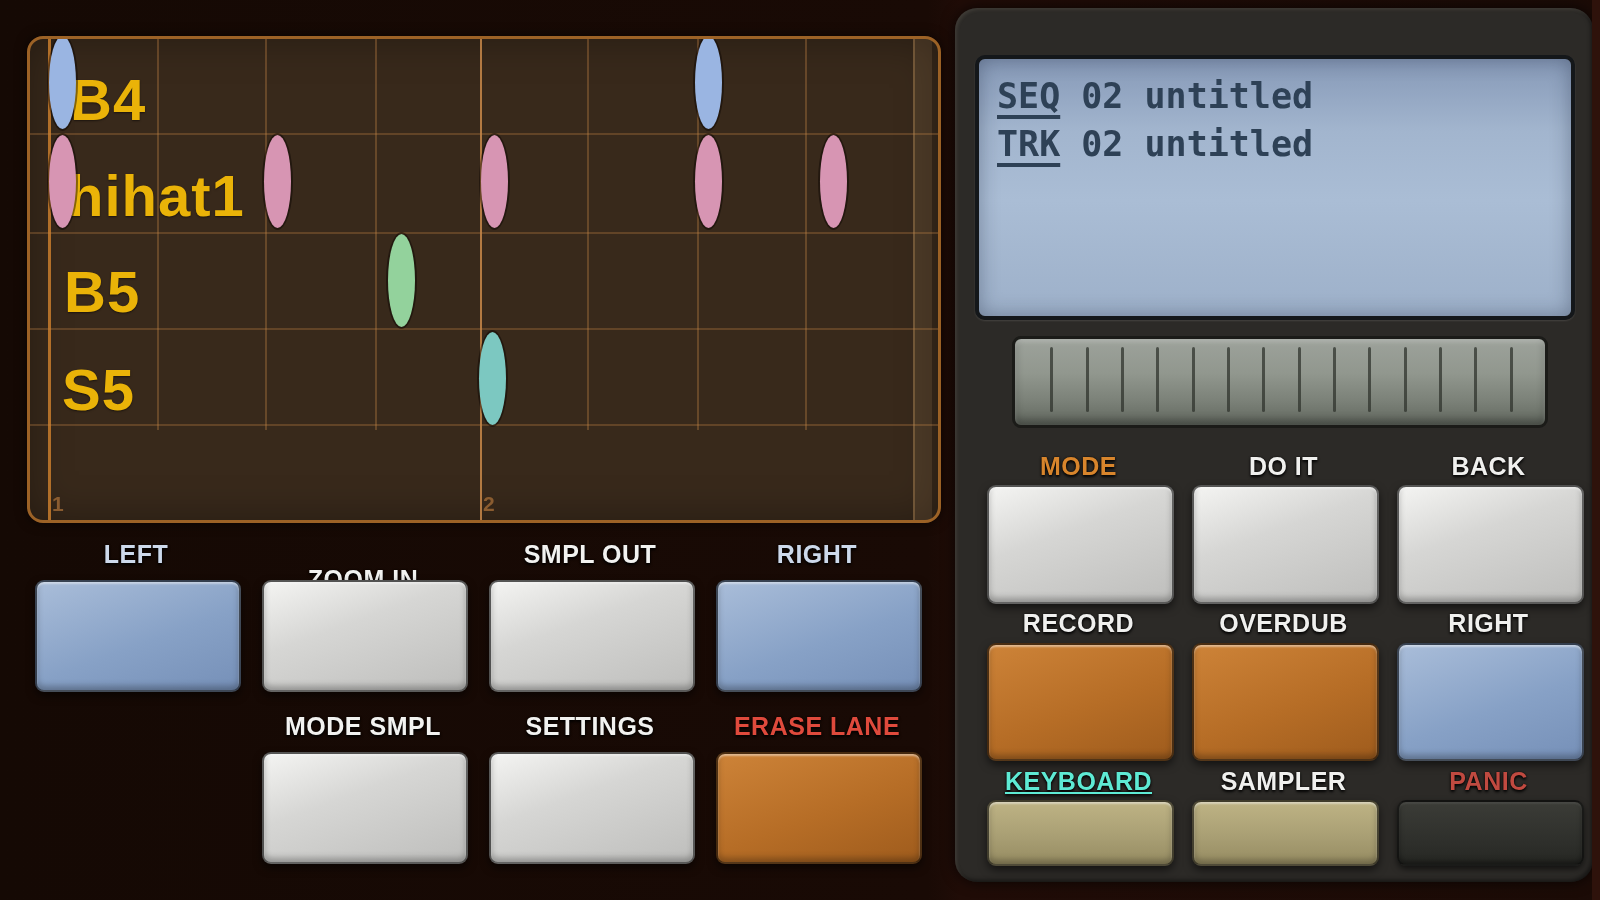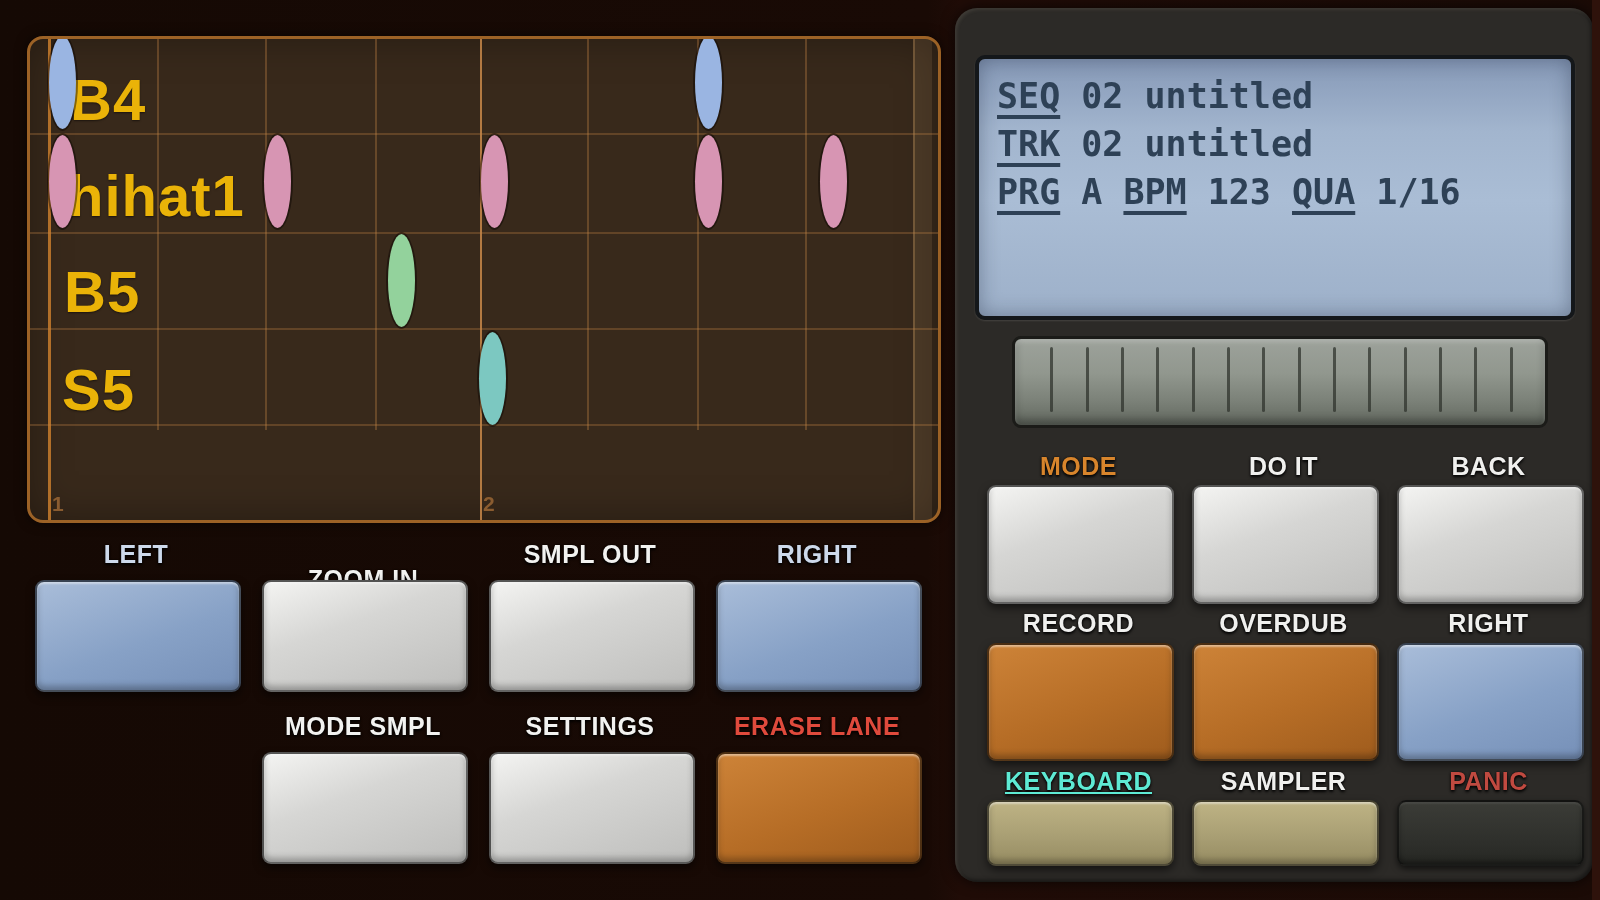--- a/index.html
+++ b/index.html
@@ -99,21 +99,20 @@
       <div class="btn silver" style="left: 262px; top: 752px; width: 202px; height: 108px;"></div>
       <div class="btn-label" style="left: 489px; top: 712px; width: 202px; color: rgb(242, 242, 240);">SETTINGS</div>
       <div class="btn silver" style="left: 489px; top: 752px; width: 202px; height: 108px;"></div>
       <div class="btn-label" style="left: 716px; top: 712px; width: 202px; color: rgb(223, 74, 60);">ERASE LANE</div>
       <div class="btn orange" style="left: 716px; top: 752px; width: 202px; height: 108px;"></div>
     </div>
   <div class="panel">
     <div class="lcd" id="lcd">
         <div class="lcd-line"><span class="u">SEQ</span><span> 02 untitled</span></div>
         <div class="lcd-line"><span class="u">TRK</span><span> 02 untitled</span></div>
-        <div class="lcd-line"><span class="u">PRG</span><span> A </span><span class="u">BPM</span><span> 123 </span><span class="u">QUA</span><span> 1/16</span></div>
       </div>
     <div class="ribbon" id="ribbon">
         <div class="tick" style="left: 6.66667%;"></div>
         <div class="tick" style="left: 13.3333%;"></div>
         <div class="tick" style="left: 20%;"></div>
         <div class="tick" style="left: 26.6667%;"></div>
         <div class="tick" style="left: 33.3333%;"></div>
         <div class="tick" style="left: 40%;"></div>
         <div class="tick" style="left: 46.6667%;"></div>
         <div class="tick" style="left: 53.3333%;"></div>

